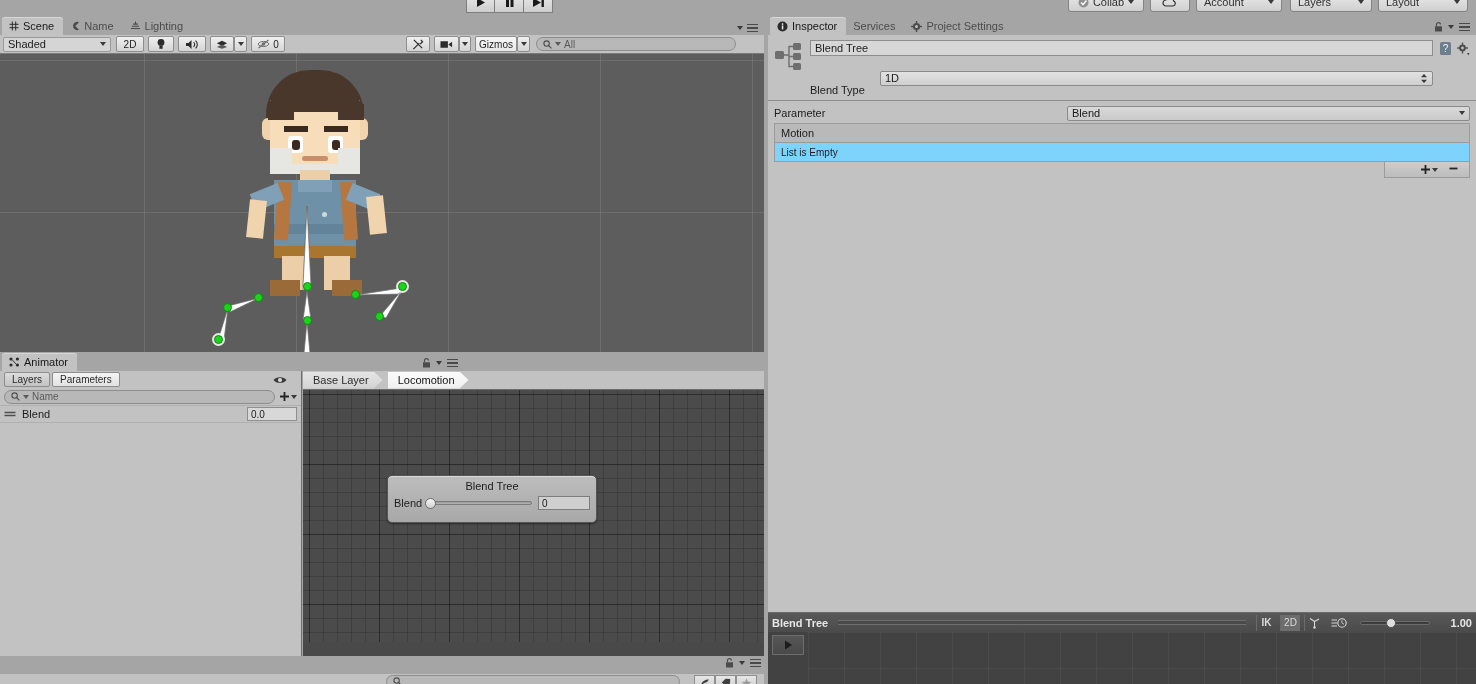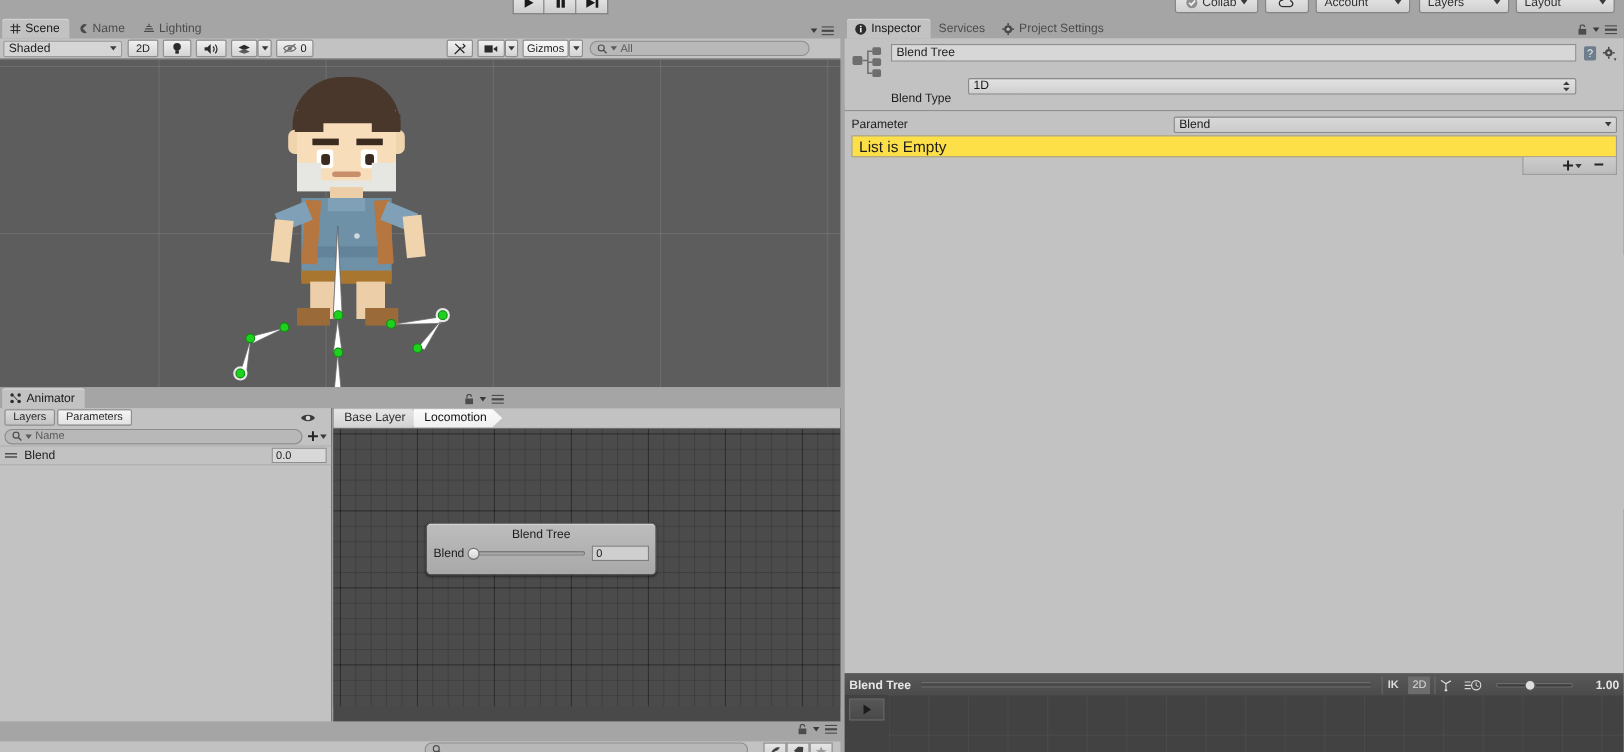--- a/index.html
+++ b/index.html
@@ -156,21 +156,21 @@
 
   #animator-graph { position:absolute; left:303px; top:19px; width:461px; height:285px; background:#494949; overflow:hidden;}
   .breadcrumb-bar { height:19px; background:#c2c2c2; display:flex; align-items:center; position:relative; border-bottom:1px solid #6e6e6e;}
   .crumb {
     height:17px; display:flex; align-items:center;
     padding:0 14px 0 10px; font-size:11px; color:#2c2c2c;
     background:linear-gradient(#e5e5e5,#d2d2d2);
     clip-path: polygon(0 0, calc(100% - 9px) 0, 100% 50%, calc(100% - 9px) 100%, 0 100%);
     margin-right:-7px;
   }
-  .crumb.active { background:linear-gradient(#fbfbfb,#efefef); color:#111; }
+  .crumb.active { background:linear-gradient(#fbfbfb,#efefef); color:#111;margin-left:12px; }
   .graph-grid {
     position:absolute; left:0; top:19px; right:0; bottom:14px;
     background-color:#4b4b4b;
     background-image:
       linear-gradient(to right, rgba(0,0,0,0.16) 1px, transparent 1px),
       linear-gradient(to bottom, rgba(0,0,0,0.16) 1px, transparent 1px),
       linear-gradient(to right, rgba(0,0,0,0.30) 1px, transparent 1px),
       linear-gradient(to bottom, rgba(0,0,0,0.30) 1px, transparent 1px);
     background-size: 14px 14px, 14px 14px, 70px 70px, 70px 70px;
     background-position: 6px 0, 0 4px, 6px 0, 0 4px;
@@ -223,22 +223,22 @@
     border:1px solid #8a8a8a; border-radius:2px;
     display:flex; align-items:center; justify-content:space-between;
     padding:0 4px; font-size:11px; color:#181818;
   }
   .sep { height:1px; background:#8f8f8f; margin:4px 0 0 0; }
   .list-header {
     background:#b9b9b9; height:19px; display:flex; align-items:center;
     padding:0 6px; font-size:11px; border:1px solid #9b9b9b; border-bottom:none;
   }
   .list-body {
-    background:#fde047; height:20px; display:flex; align-items:center;
-    padding:0 6px; font-size:14px; border:1px solid #9b9b9b;text-align:center;
+    background:#7dd3fc; height:20px; display:flex; align-items:center;
+    padding:0 6px; font-size:10px; border:1px solid #9b9b9b;text-align:center;
   }
   .list-footer {
     height:16px; display:flex; align-items:center; justify-content:flex-end; gap:10px;
     padding:0 10px;
     background:linear-gradient(#cdcdcd,#bcbcbc);
     border:1px solid #9b9b9b; border-top:none;
     width:86px; margin-left:auto;
   }
 
   
@@ -708,20 +708,23 @@
 
       <div class="insp-row" style="height:20px; margin-top:2px;">
         <span class="insp-label" style="width:270px;">Parameter</span>
         <div class="popup-field" style="flex:1; background:linear-gradient(#d9d9d9,#cacaca);">
           <span>Blend</span>
           <span class="caret"></span>
         </div>
       </div>
 
       <div style="padding:0 6px;">
+        <div class="list-header">
+          <span>Motion</span>
+        </div>
         <div class="list-body">
           <span>List is Empty</span>
         </div>
         <div style="display:flex;">
           <div class="list-footer">
             <div class="ctr" style="gap:1px;">
               <svg width="11" height="11" viewBox="0 0 11 11">
                 <path d="M5.5 1 V10 M1 5.5 H10" stroke="#242424" stroke-width="1.8"></path>
               </svg>
               <span class="caret" style="border-top-color:#3a3a3a;"></span>

